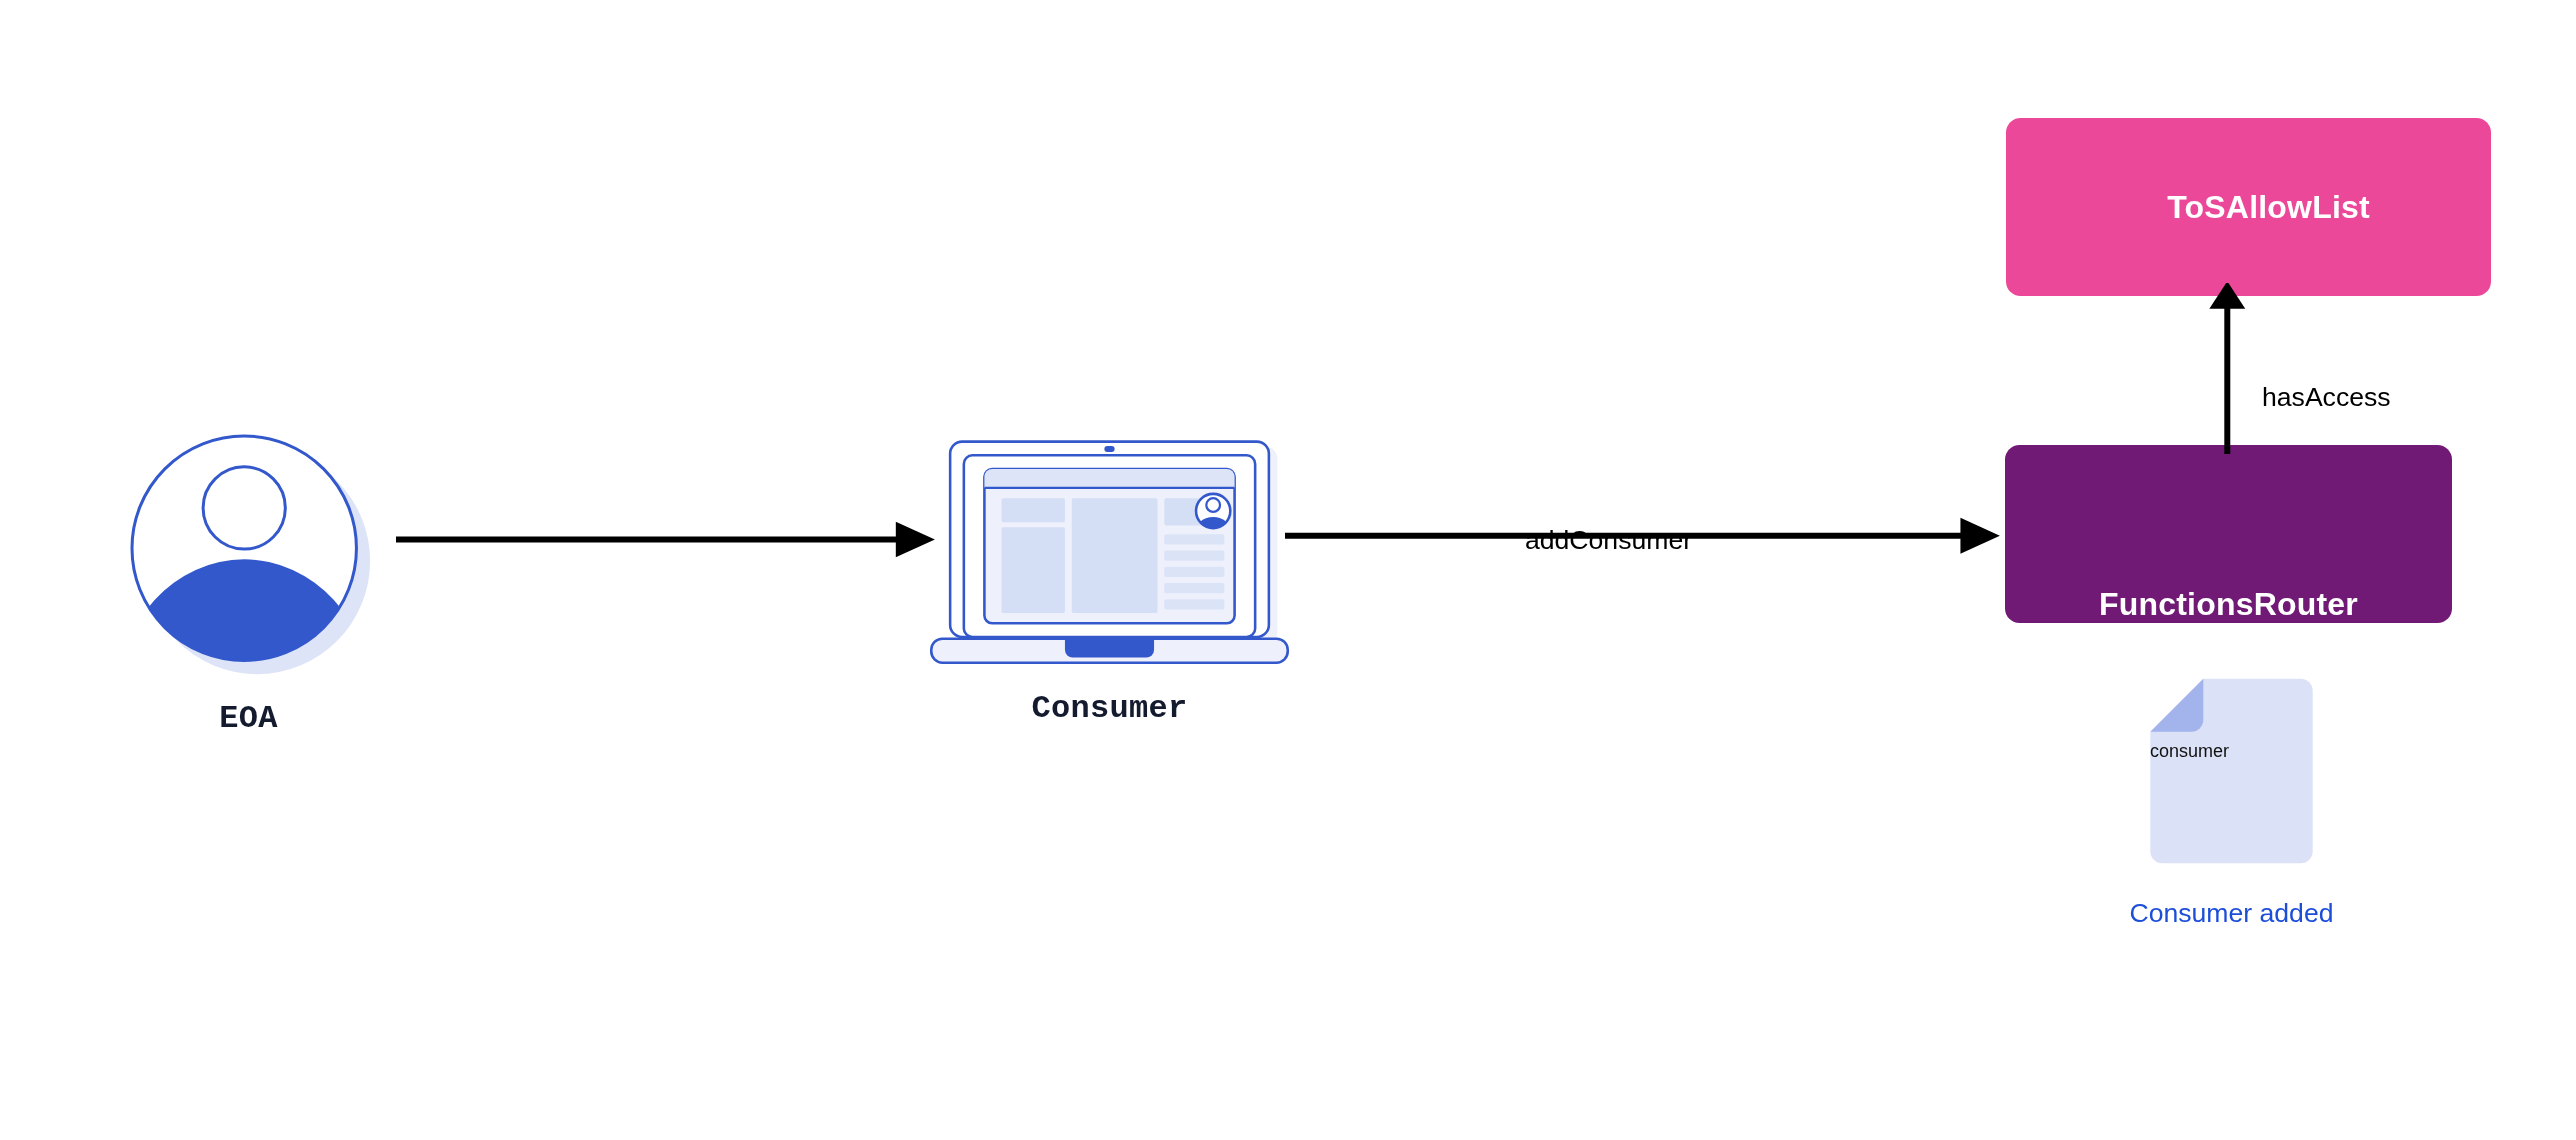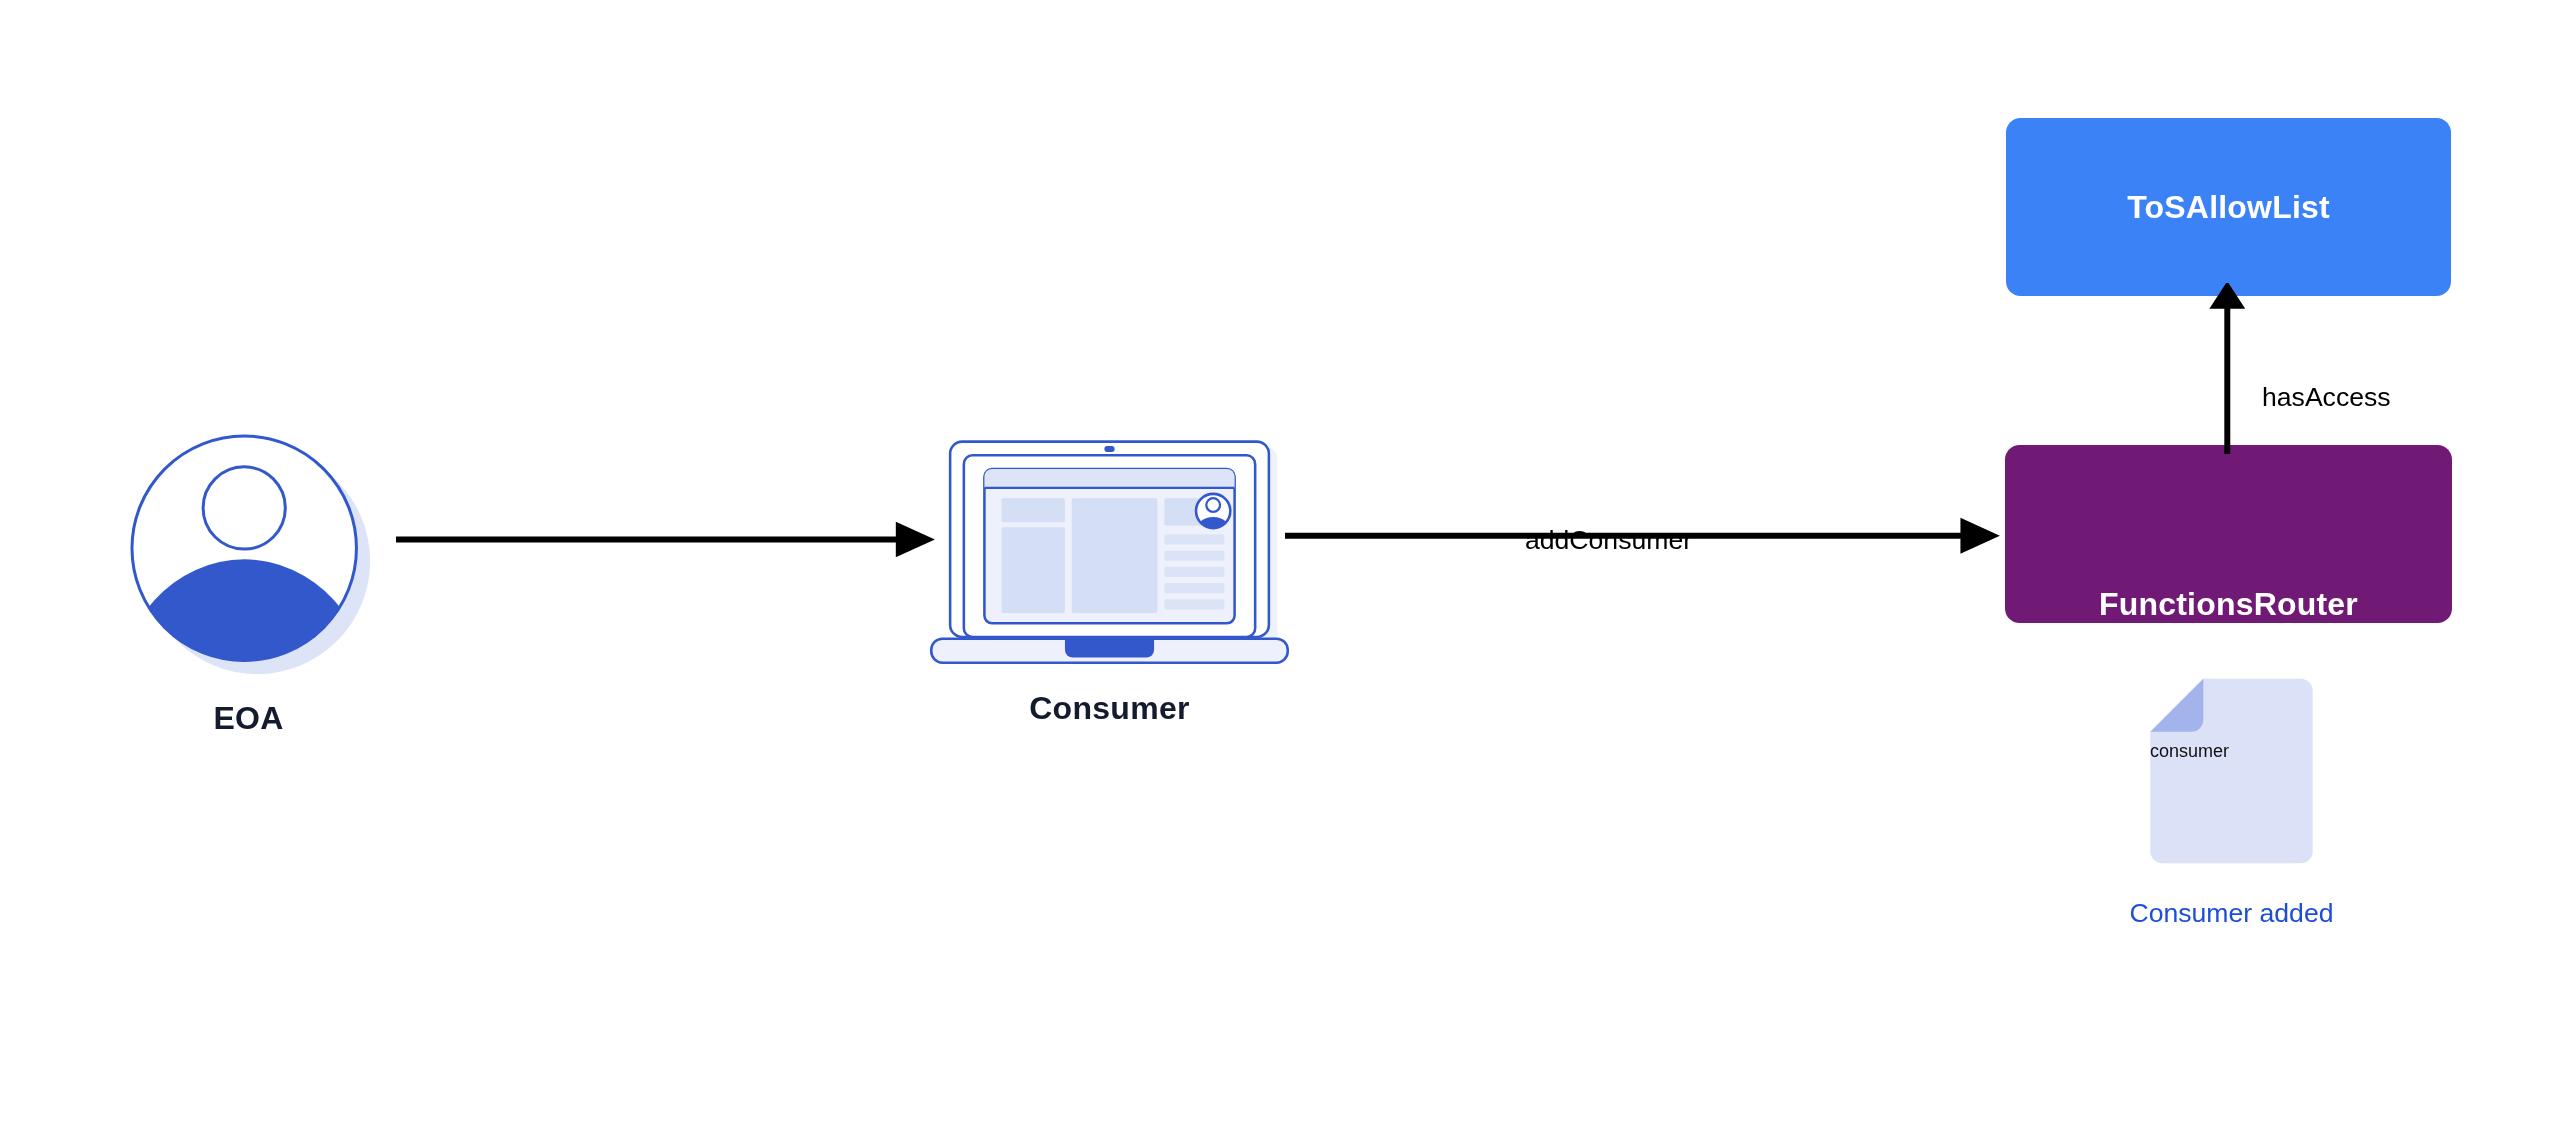--- a/index.html
+++ b/index.html
@@ -43,20 +43,21 @@
   .eoa-label, .frontend-label {
     position: absolute;
     left: 0;
     width: 257px;
     text-align: center;
     top: 276px;
     font-size: 32px;
     font-weight: bold;
     color: #141b2e;
     letter-spacing: 0.3px;
+    font-family: Liberation Mono, monospace;
   }
 
   
   #frontend-node {
     left: 921px;
     top: 433px;
     width: 377px;
     height: 343px;
   }
   .laptop {
@@ -230,21 +231,21 @@
       <rect x="284" y="175" width="70" height="12" rx="2" fill="#dbe3f7"></rect>
       <rect x="284" y="194" width="70" height="12" rx="2" fill="#dbe3f7"></rect>
 
       <rect x="12" y="240" width="416" height="28" rx="13" fill="#eef1fb" stroke="#3358cc" stroke-width="3"></rect>
 
       <path d="M168 241 h104 v12 a9 9 0 0 1 -9 9 h-86 a9 9 0 0 1 -9 -9 z" fill="#3358cc"></path>
     </svg>
     <div class="frontend-label">Consumer</div>
   </div>
 
-  <div class="contract-box" id="tos-allowlist-box" style="background:#3b82f6;">
+  <div class="contract-box" id="tos-allowlist-box" style="background:#ec4899;padding-left:40px;">
     <span>ToSAllowList</span>
   </div>
 
   <div class="contract-box" id="functions-router-box" style="background:#701a75;align-items:flex-end;">
     <span>FunctionsRouter</span>
   </div>
 
   <svg class="connector" id="arrow-eoa-frontend" viewBox="0 0 640 60">
     <line x1="0" y1="30" x2="590" y2="30" stroke="#000000" stroke-width="7"></line>
     <polygon points="588,9 634,30 588,51" fill="#000000"></polygon>

